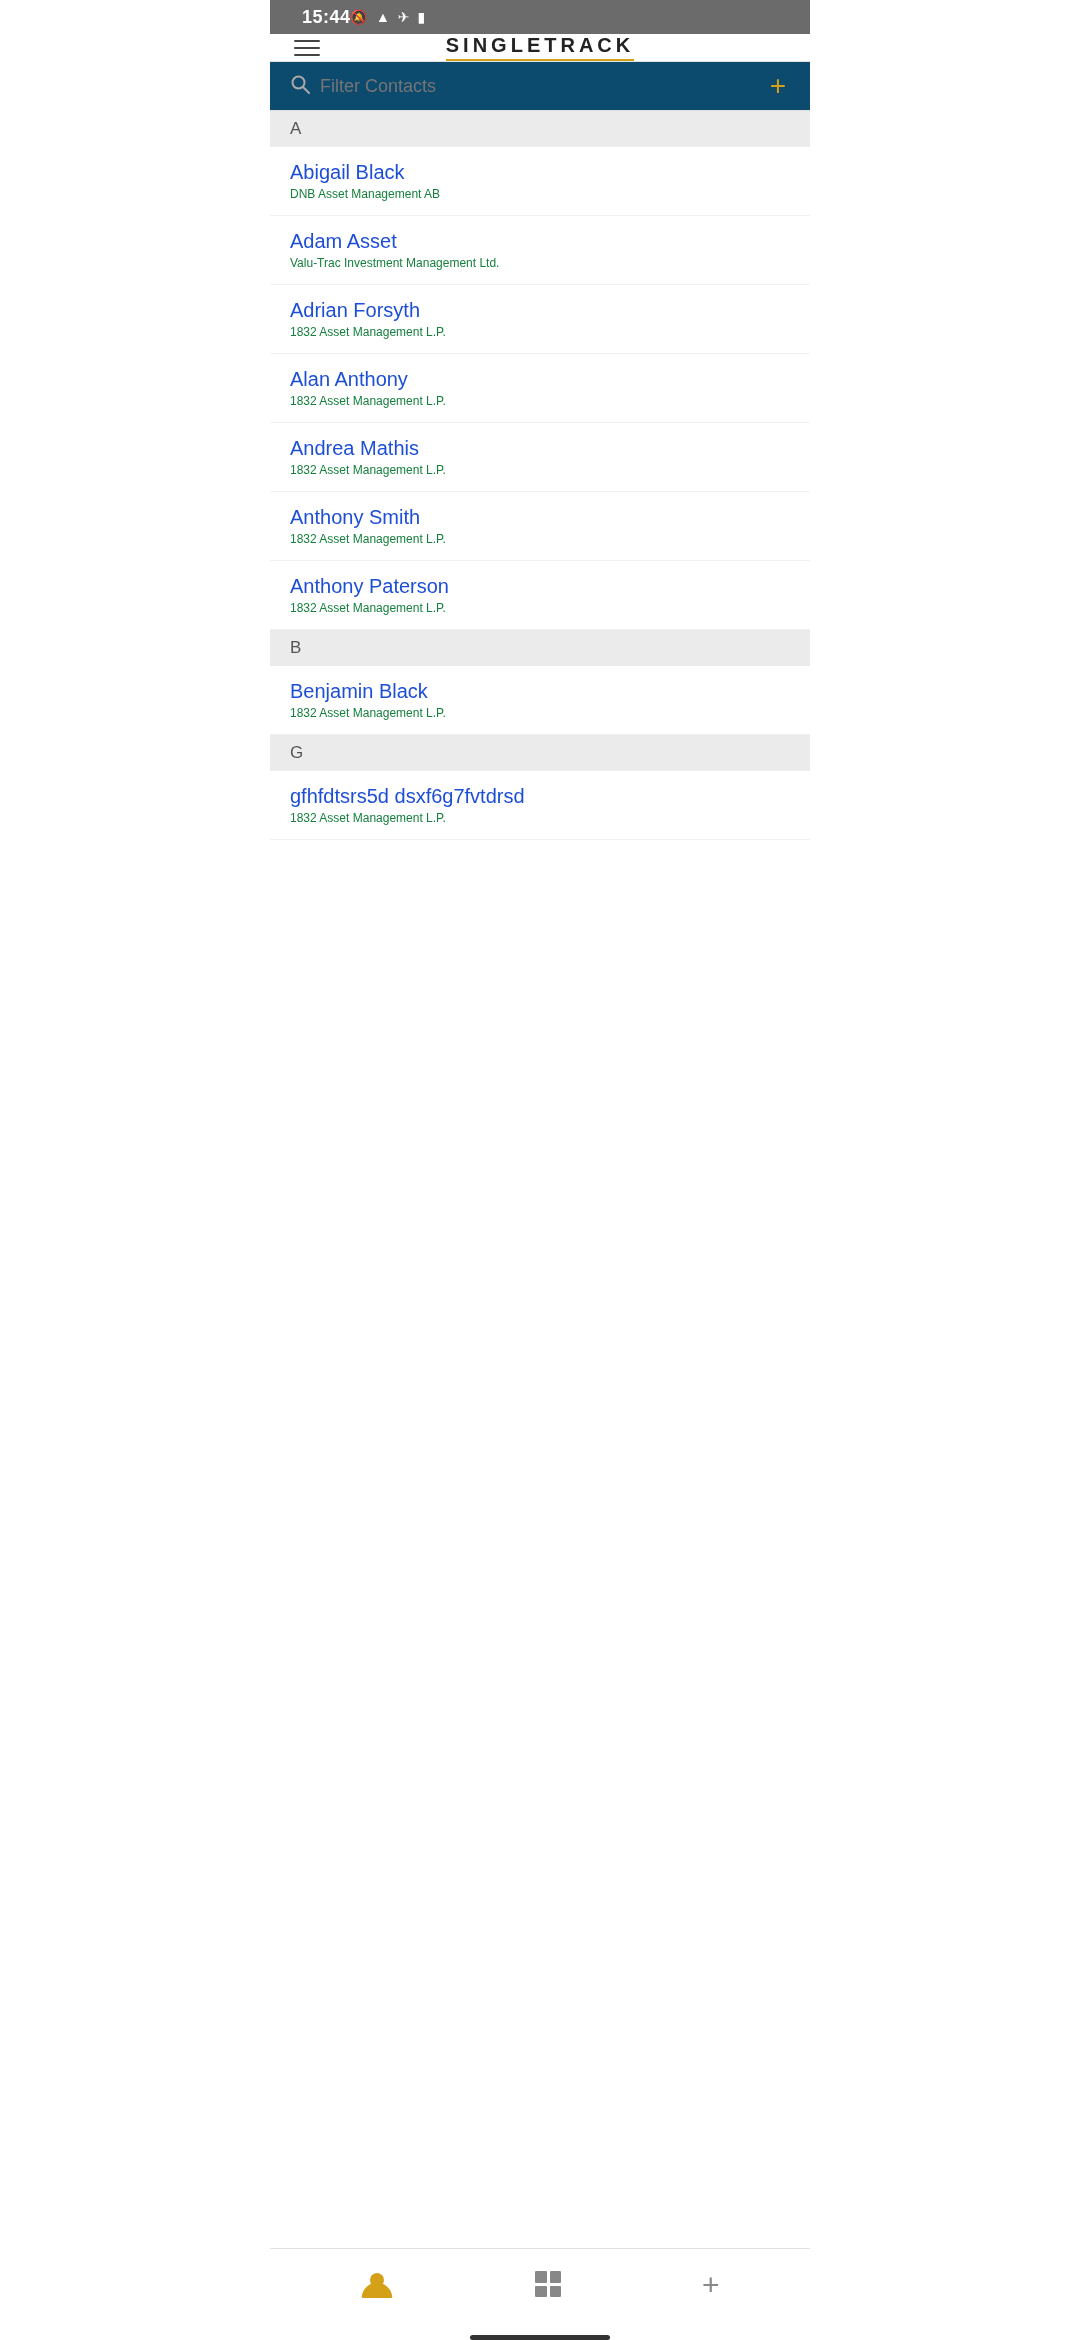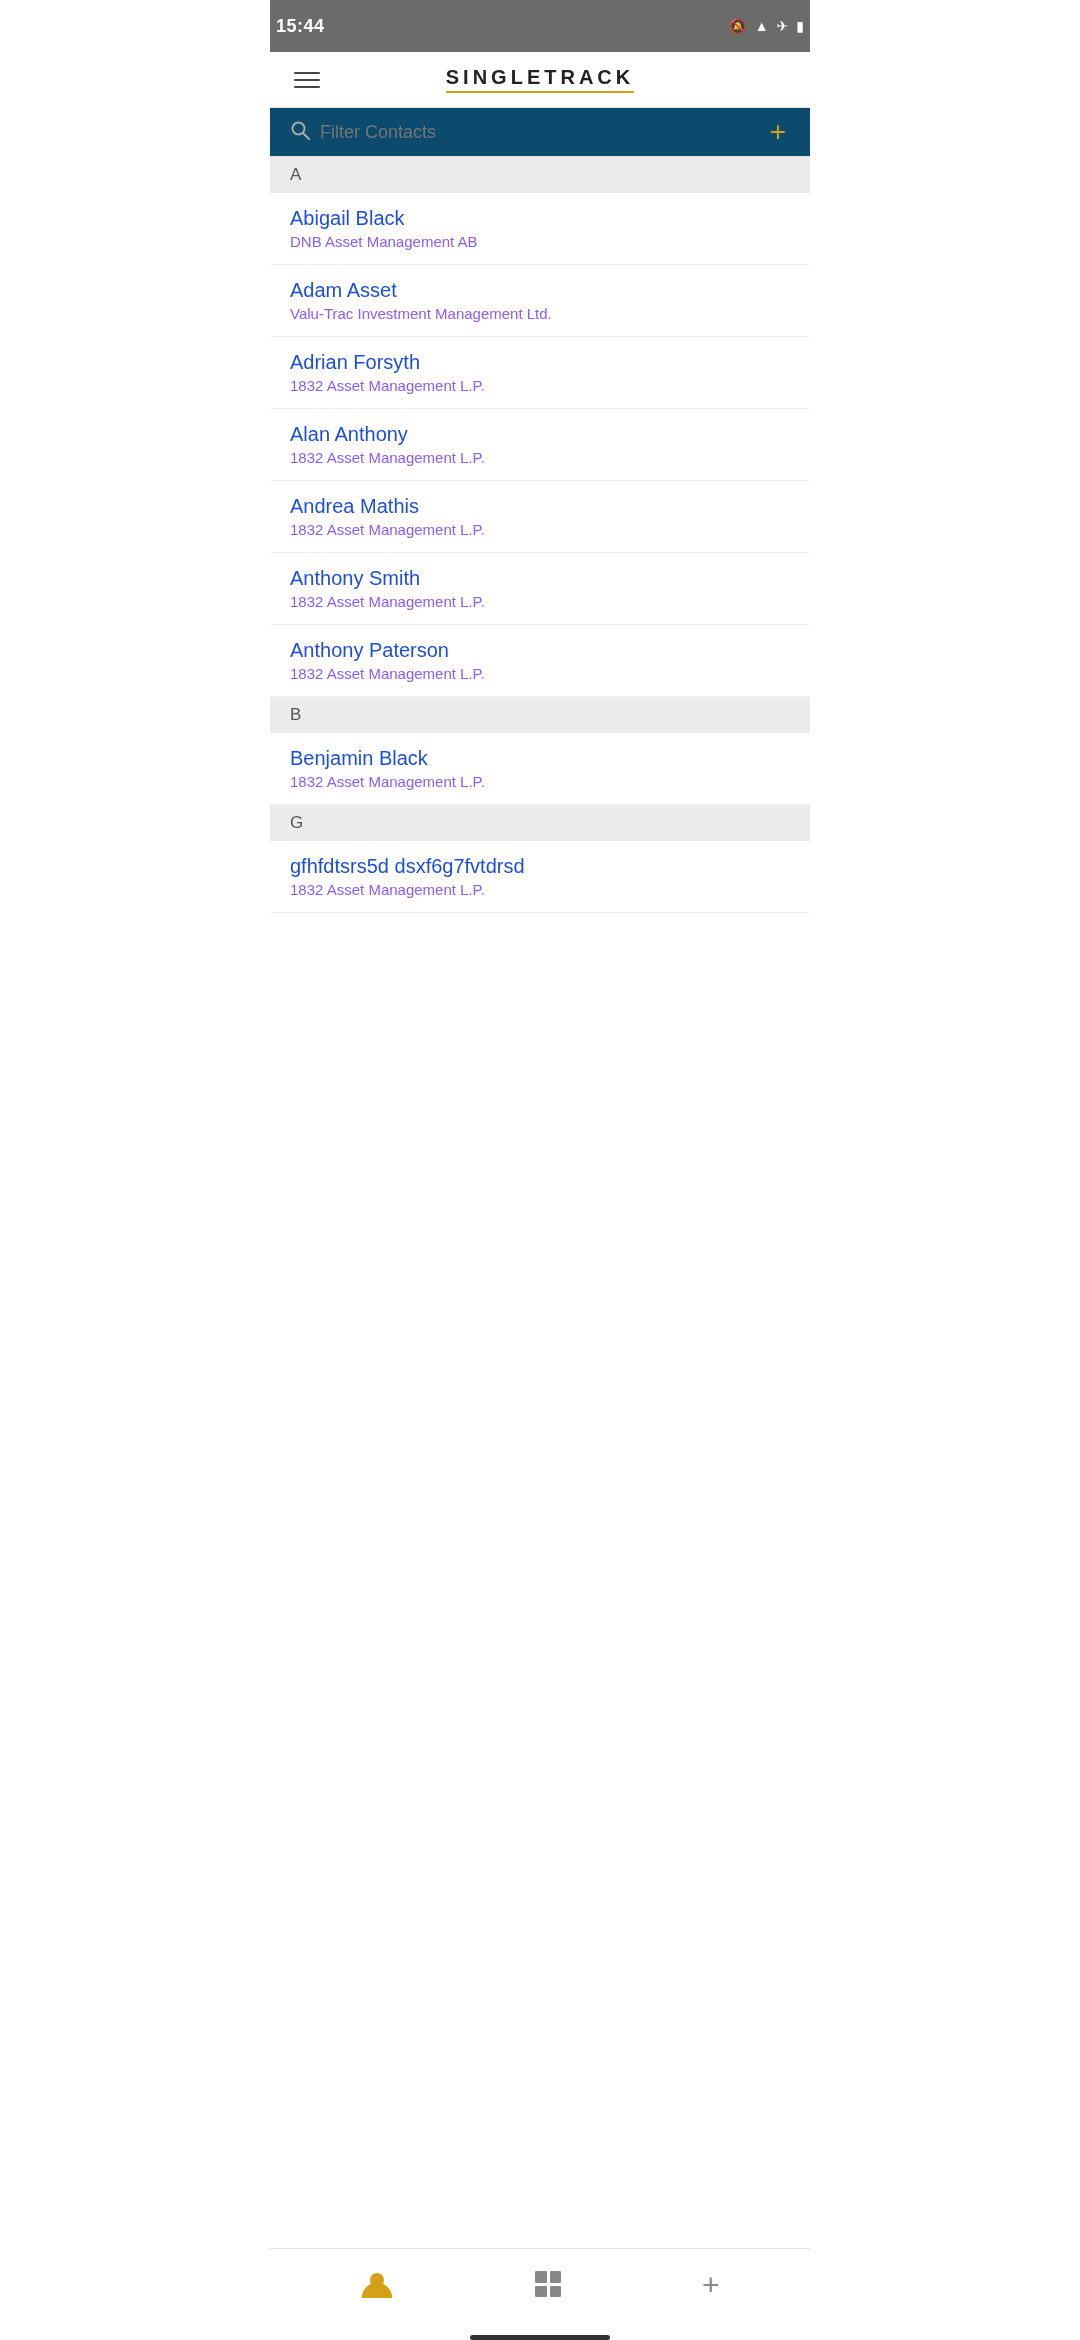--- a/index.html
+++ b/index.html
@@ -19,23 +19,22 @@
       display: flex;
       flex-direction: column;
     }
 
     
     .status-bar {
       background: #6b6b6b;
       color: #ffffff;
       display: flex;
       align-items: center;
-      justify-content: space-between;
-      padding: 0 6px;
-      height: 52px;
+      padding: 0 32px;
+      height: 34px;
       font-size: 16px;
       font-weight: 500;
     }
 
     .status-bar-left {
       font-size: 18px;
       font-weight: 600;
       letter-spacing: 0.5px;
     }
 
@@ -48,21 +47,21 @@
     .status-icon {
       font-size: 14px;
       color: #fff;
     }
 
     
     .top-nav {
       display: flex;
       align-items: center;
       justify-content: center;
-      padding: 14px 20px;
+      padding: 0 20px;
       position: relative;
       background: #fff;
     }
 
     .hamburger-btn {
       position: absolute;
       left: 20px;
       display: flex;
       flex-direction: column;
       gap: 5px;
@@ -143,22 +142,22 @@
     }
 
     .contact-name {
       font-size: 20px;
       font-weight: 500;
       color: #1d4ed8;
       margin-bottom: 3px;
     }
 
     .contact-company {
-      font-size: 15px;
-      color: #8b5cf6;
+      font-size: 12px;
+      color: #15803d;
     }
 
     
     .bottom-nav {
       display: flex;
       align-items: center;
       justify-content: space-around;
       padding: 12px 20px 24px;
       border-top: 1px solid #e0e0e0;
       background: #fff;

